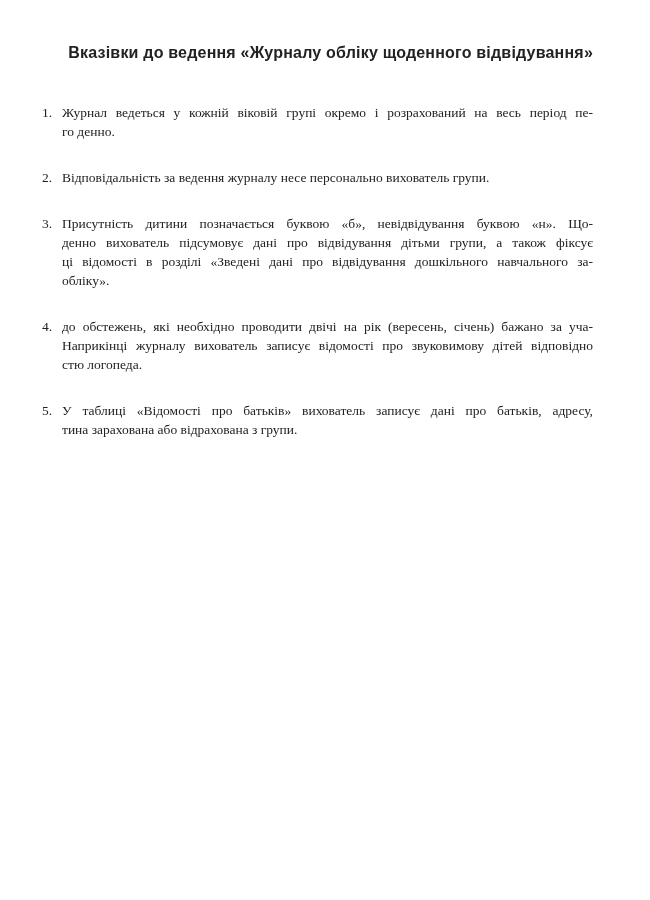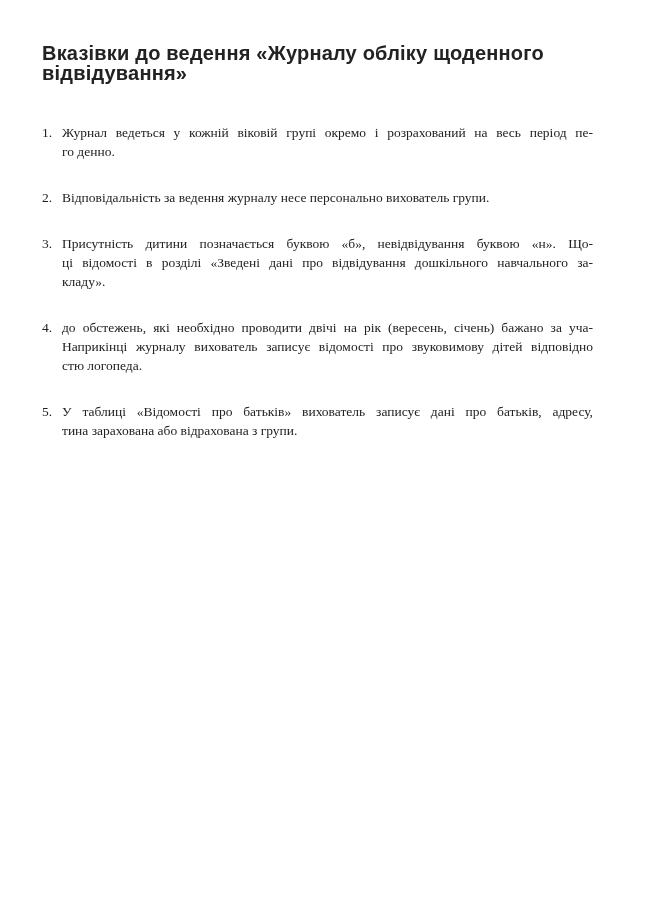--- a/index.html
+++ b/index.html
@@ -16,24 +16,24 @@
     color: var(--ink, #222222);
     overflow: hidden;
     box-sizing: border-box;
     padding: 43px 57px 0 42px;
     font-family: "Liberation Serif", "DejaVu Serif", serif;
   }
   .title {
     margin: 0 0 40px 0;
     font-family: "Liberation Sans", sans-serif;
     font-weight: bold;
-    font-size: 20px;
+    font-size: 16px;
     line-height: 20px;
     letter-spacing: 0.2px;
-    text-align: left;
+    text-align: right;
     color: var(--ink, #222222);
   }
   .list {
     list-style: none;
     margin: 0;
     padding: 0;
   }
   .item {
     display: flex;
     align-items: flex-start;
@@ -74,22 +74,23 @@
       <li class="item">
         <span class="num">2.</span>
         <div class="text">
           <div class="line last">Відповідальність за ведення журналу несе персонально вихователь групи.</div>
         </div>
       </li>
       <li class="item">
         <span class="num">3.</span>
         <div class="text">
           <div class="line">Присутність дитини позначається буквою «б», невідвідування буквою «н». Що-</div>
+          <div class="line">денно вихователь підсумовує дані про відвідування дітьми групи, а також фіксує</div>
           <div class="line">ці відомості в розділі «Зведені дані про відвідування дошкільного навчального за-</div>
-          <div class="line last">кладу».</div>
+          <div class="line last">обліку».</div>
         </div>
       </li>
       <li class="item">
         <span class="num">4.</span>
         <div class="text">
           <div class="line">до обстежень, які необхідно проводити двічі на рік (вересень, січень) бажано за уча-</div>
           <div class="line">Наприкінці журналу вихователь записує відомості про звуковимову дітей відповідно</div>
           <div class="line last">стю логопеда.</div>
         </div>
       </li>

